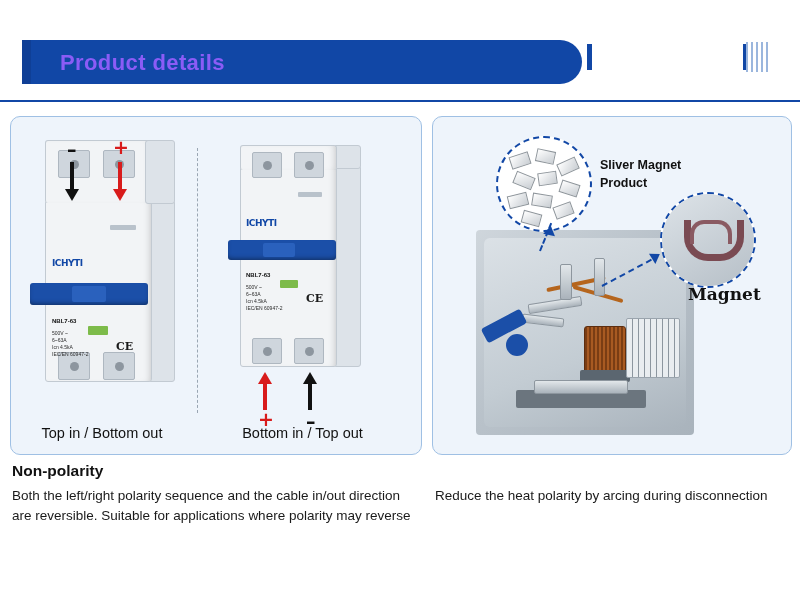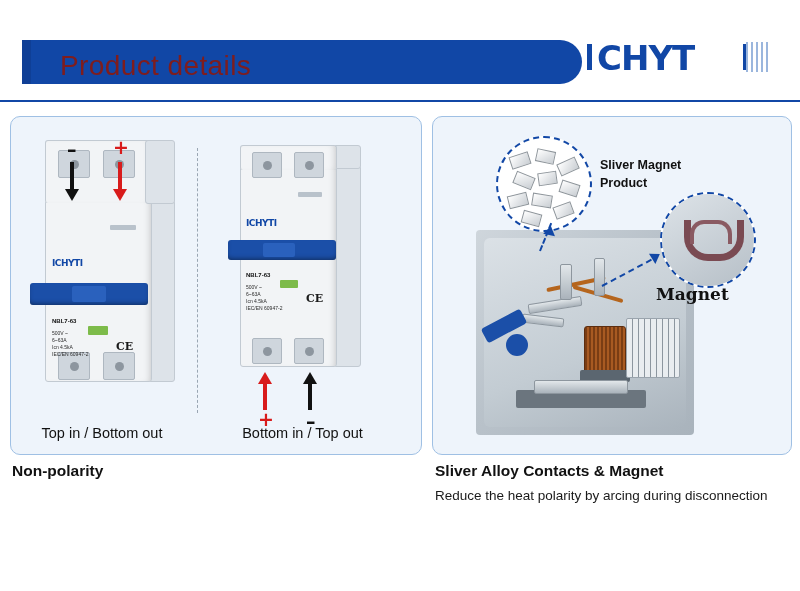--- a/index.html
+++ b/index.html
@@ -42,23 +42,23 @@
     left: 22px;
     top: 40px;
     width: 9px;
     height: 44px;
     background: #0f3f96;
   }
   .header-title {
     position: absolute;
     left: 60px;
     top: 50px;
-    font-size: 28px;
-    font-weight: normal;
-    color: #7f1d1d;
+    font-size: 22px;
+    font-weight: bold;
+    color: #8b5cf6;
     letter-spacing: 0.4px;
   }
   .logo {
     position: absolute;
     right: 28px;
     top: 38px;
     width: 185px;
     height: 44px;
   }
   .logo-text {
@@ -391,21 +391,20 @@
 
 <div class="page">
 
   <div class="header">
     <div class="header-banner"></div>
     <div class="header-accent"></div>
     <div class="header-title">Product details</div>
 
     <div class="logo">
       <div class="logo-bar left"></div>
-      <div class="logo-text" style="left:10px;">CHYT</div>
       <div class="logo-bar right" style="right:24px;"></div>
       <div class="logo-stripes">
         <i style="left:0px;"></i>
           <i style="left:5px;"></i>
           <i style="left:10px;"></i>
           <i style="left:15px;"></i>
           <i style="left:20px;"></i>
       </div>
     </div>
     <div class="header-rule"></div>
@@ -544,21 +543,21 @@
   <div class="callout-label" style="left:600px; top:158px;">Sliver Magnet</div>
   <div class="callout-label" style="left:600px; top:176px;">Product</div>
   <div class="lead-line" style="left:540px; top:250px; width:30px; transform:rotate(-68deg);"></div>
   <div class="lead-arrow" style="left:544px; top:226px; transform:rotate(12deg);"></div>
 
   <div class="callout" style="left:660px; top:192px; width:92px; height:92px;">
     <div style="position:absolute; left:0; top:0; right:0; bottom:0; background:linear-gradient(150deg,#dde3e8,#b6bfc7);"></div>
     <div class="magnet-u" style="left:22px; top:26px;"></div>
     <div style="position:absolute; left:28px; top:26px; width:34px; height:20px; border:4px solid #8a5a62; border-bottom:none; border-radius:14px 14px 0 0;"></div>
   </div>
-  <div class="magnet-label" style="left:656px; top:284px;">Magnet</div>
+  <div class="magnet-label" style="left:688px; top:284px;">Magnet</div>
   <div class="lead-line" style="left:602px; top:285px; width:56px; transform:rotate(-28deg);"></div>
   <div class="lead-arrow" style="left:650px; top:252px; transform:rotate(58deg);"></div>
 
   <div class="caption-title cap-left-title">Non-polarity</div>
-  <div class="caption-title cap-right-title">Sliver Alloy Contacts &amp; Magnet</div>
+  <div class="caption-body cap-left-body">Both the left/right polarity sequence and the cable in/out direction are reversible. Suitable for applications where polarity may reverse</div>
   <div class="caption-body cap-right-body">Reduce the heat polarity by arcing during disconnection</div>
 
 </div>
 
 </body></html>

